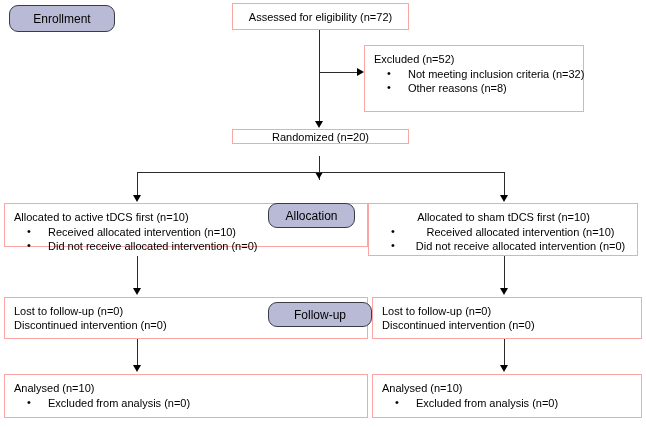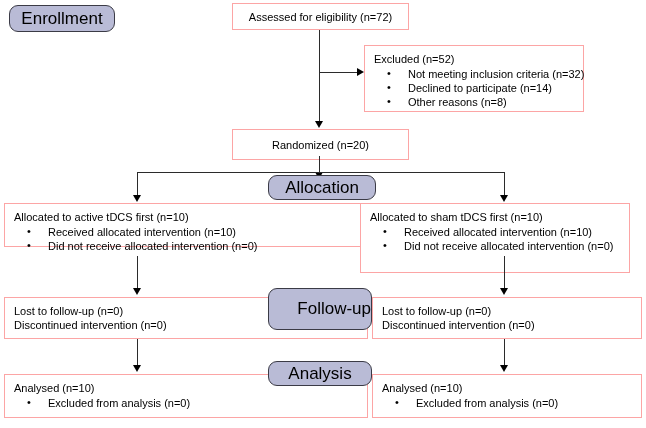--- a/index.html
+++ b/index.html
@@ -53,21 +53,21 @@
     font-size:11px;
   }
   .stage-badge{
     position:absolute;
     box-sizing:border-box;
     border:1px solid #3b3b46;
     border-radius:9px;
     display:flex;
     align-items:center;
     justify-content:center;
-    font-size:17px;
+    font-size:12px;
     color:#000000;
     z-index:5;
   }
   .vline{
     position:absolute;
     width:1px;
     background:#2b2b2b;
   }
   .hline{
     position:absolute;
@@ -91,54 +91,50 @@
 </style>
 </head>
 <body>
 
 <div id="diagram">
 
   <div class="stage-badge" style="left:9px;top:5px;width:106px;height:27px;background:#b9bbd6;">
     <span>Enrollment</span>
   </div>
 
-  <div class="stage-badge" style="left:268px;top:175px;width:108px;height:25px;background:#b9bbd6;">
+  <div class="stage-badge" style="left:268px;top:203px;width:87px;height:25px;background:#b9bbd6;">
     <span>Allocation</span>
   </div>
 
-  <div class="stage-badge" style="left:268px;top:288px;width:104px;height:42px;background:#b9bbd6;justify-content:flex-end;">
+  <div class="stage-badge" style="left:268px;top:302px;width:104px;height:25px;background:#b9bbd6;">
     <span>Follow-up</span>
   </div>
 
-  <div class="stage-badge" style="left:268px;top:361px;width:104px;height:25px;background:#b9bbd6;">
-    <span>Analysis</span>
-  </div>
 
   <div class="box center" style="left:232px;top:3px;width:177px;height:27px;">
     <span>Assessed for eligibility (n=72)</span>
   </div>
 
   <div class="vline" style="left:319px;top:30px;height:92px;"></div>
   <div class="arrow-down" style="left:315px;top:121px;"></div>
 
   <div class="hline" style="left:319px;top:72px;width:39px;"></div>
   <div class="arrow-right" style="left:357px;top:68px;"></div>
 
   <div class="box" style="left:364px;top:45px;width:220px;height:67px;">
     <div class="box-inner">
       <div class="title-line">Excluded (n=52)</div>
       <ul class="bullets">
         <li>Not meeting inclusion criteria (n=32)</li>
-        <li>Declined to participate (n=14)</li>
         <li>Other reasons (n=8)</li>
       </ul>
     </div>
   </div>
 
-  <div class="box center" style="left:232px;top:129px;width:177px;height:31px;">
+  <div class="box center" style="left:232px;top:129px;width:177px;height:15px;">
     <span>Randomized (n=20)</span>
   </div>
 
   <div class="vline" style="left:319px;top:156px;height:24px;"></div>
   <div class="arrow-down" style="left:315px;top:172px;"></div>
 
   <div class="hline" style="left:137px;top:172px;width:367px;"></div>
 
   <div class="vline" style="left:137px;top:172px;height:25px;"></div>
   <div class="arrow-down" style="left:133px;top:195px;"></div>
@@ -149,21 +145,21 @@
   <div class="box" style="left:4px;top:203px;width:364px;height:44px;">
     <div class="box-inner">
       <div class="title-line">Allocated to active tDCS first (n=10)</div>
       <ul class="bullets">
         <li>Received allocated intervention (n=10)</li>
         <li>Did not receive allocated intervention (n=0)</li>
       </ul>
     </div>
   </div>
 
-  <div class="box" style="left:360px;top:203px;width:270px;height:70px;">
+  <div class="box" style="left:368px;top:203px;width:270px;height:53px;text-align:center;">
     <div class="box-inner">
       <div class="title-line">Allocated to sham tDCS first (n=10)</div>
       <ul class="bullets">
         <li>Received allocated intervention (n=10)</li>
         <li>Did not receive allocated intervention (n=0)</li>
       </ul>
     </div>
   </div>
 
   <div class="vline" style="left:137px;top:256px;height:37px;"></div>

